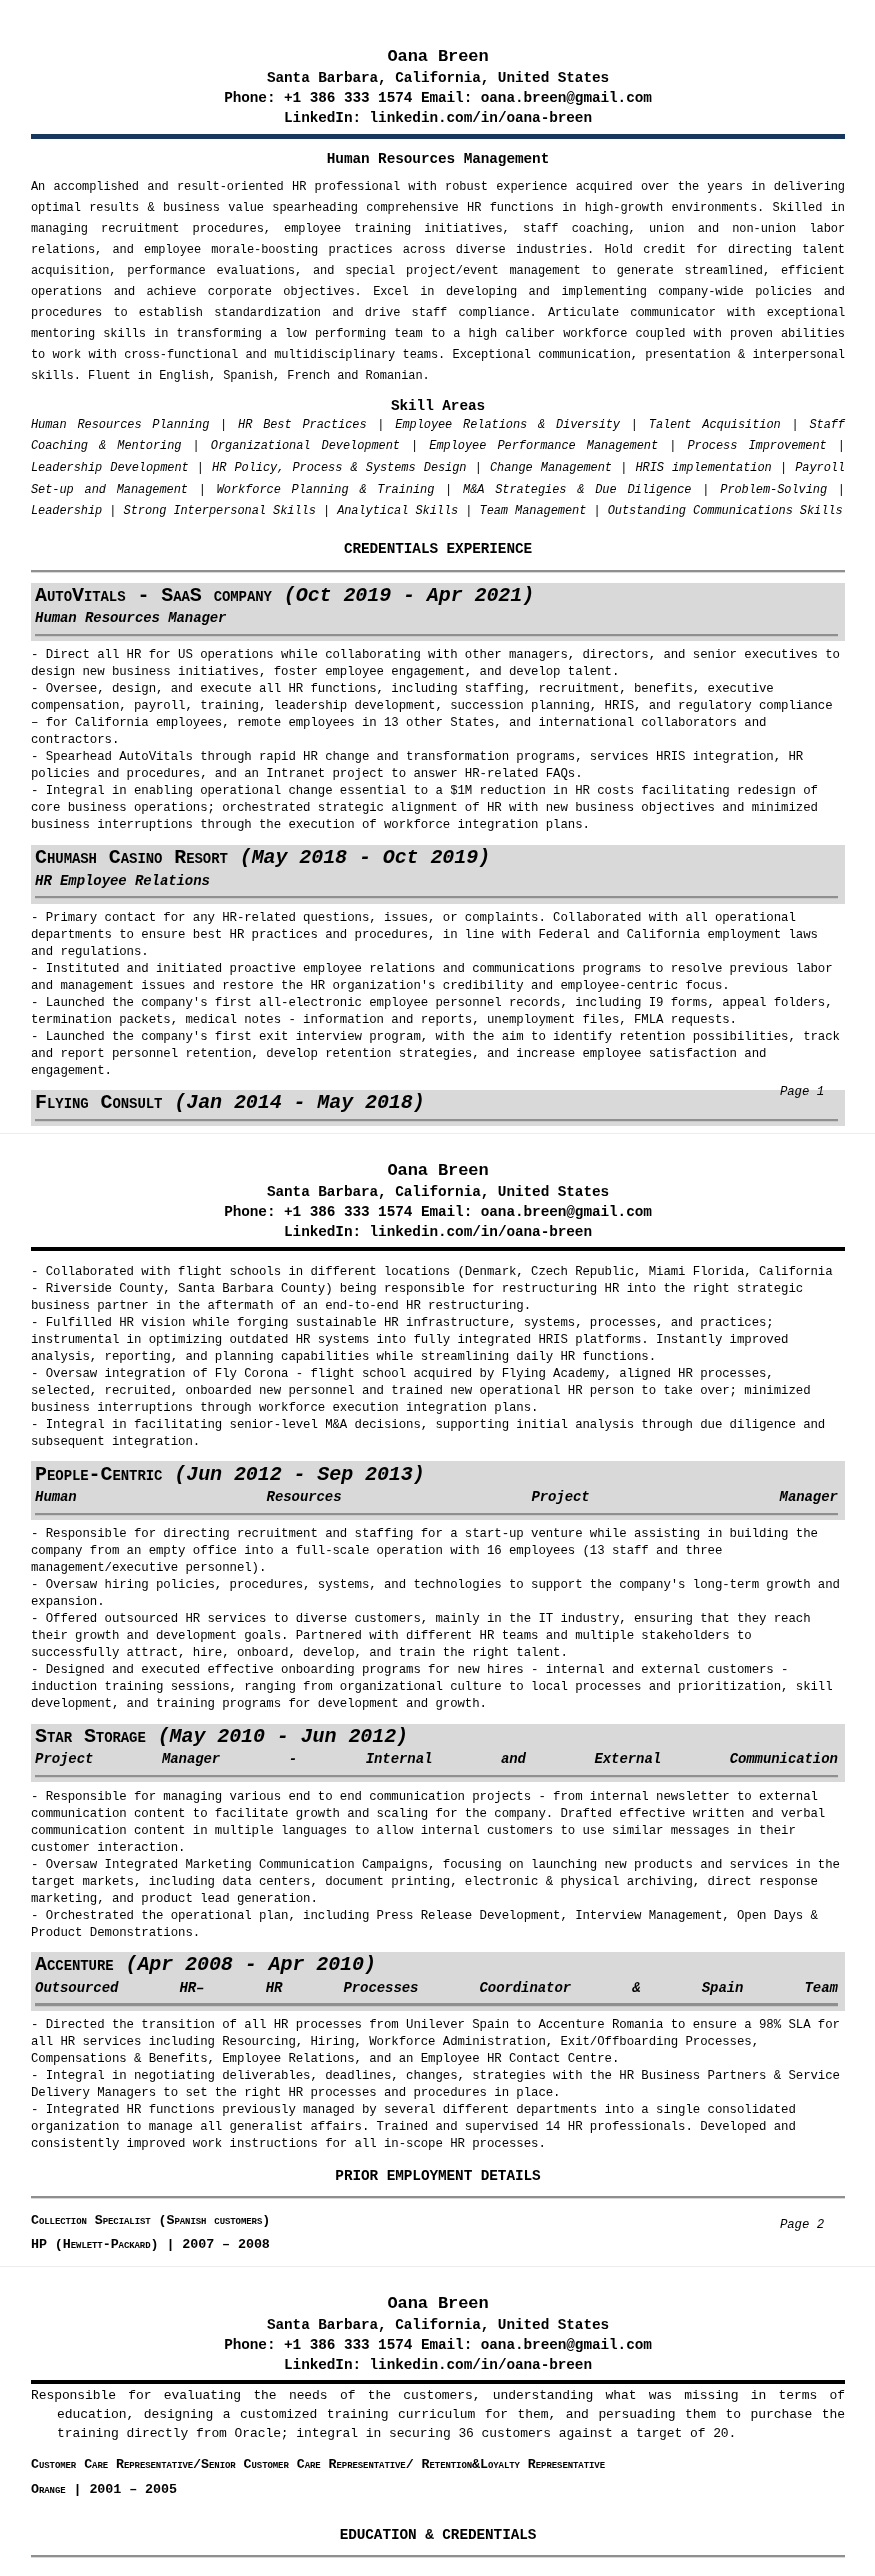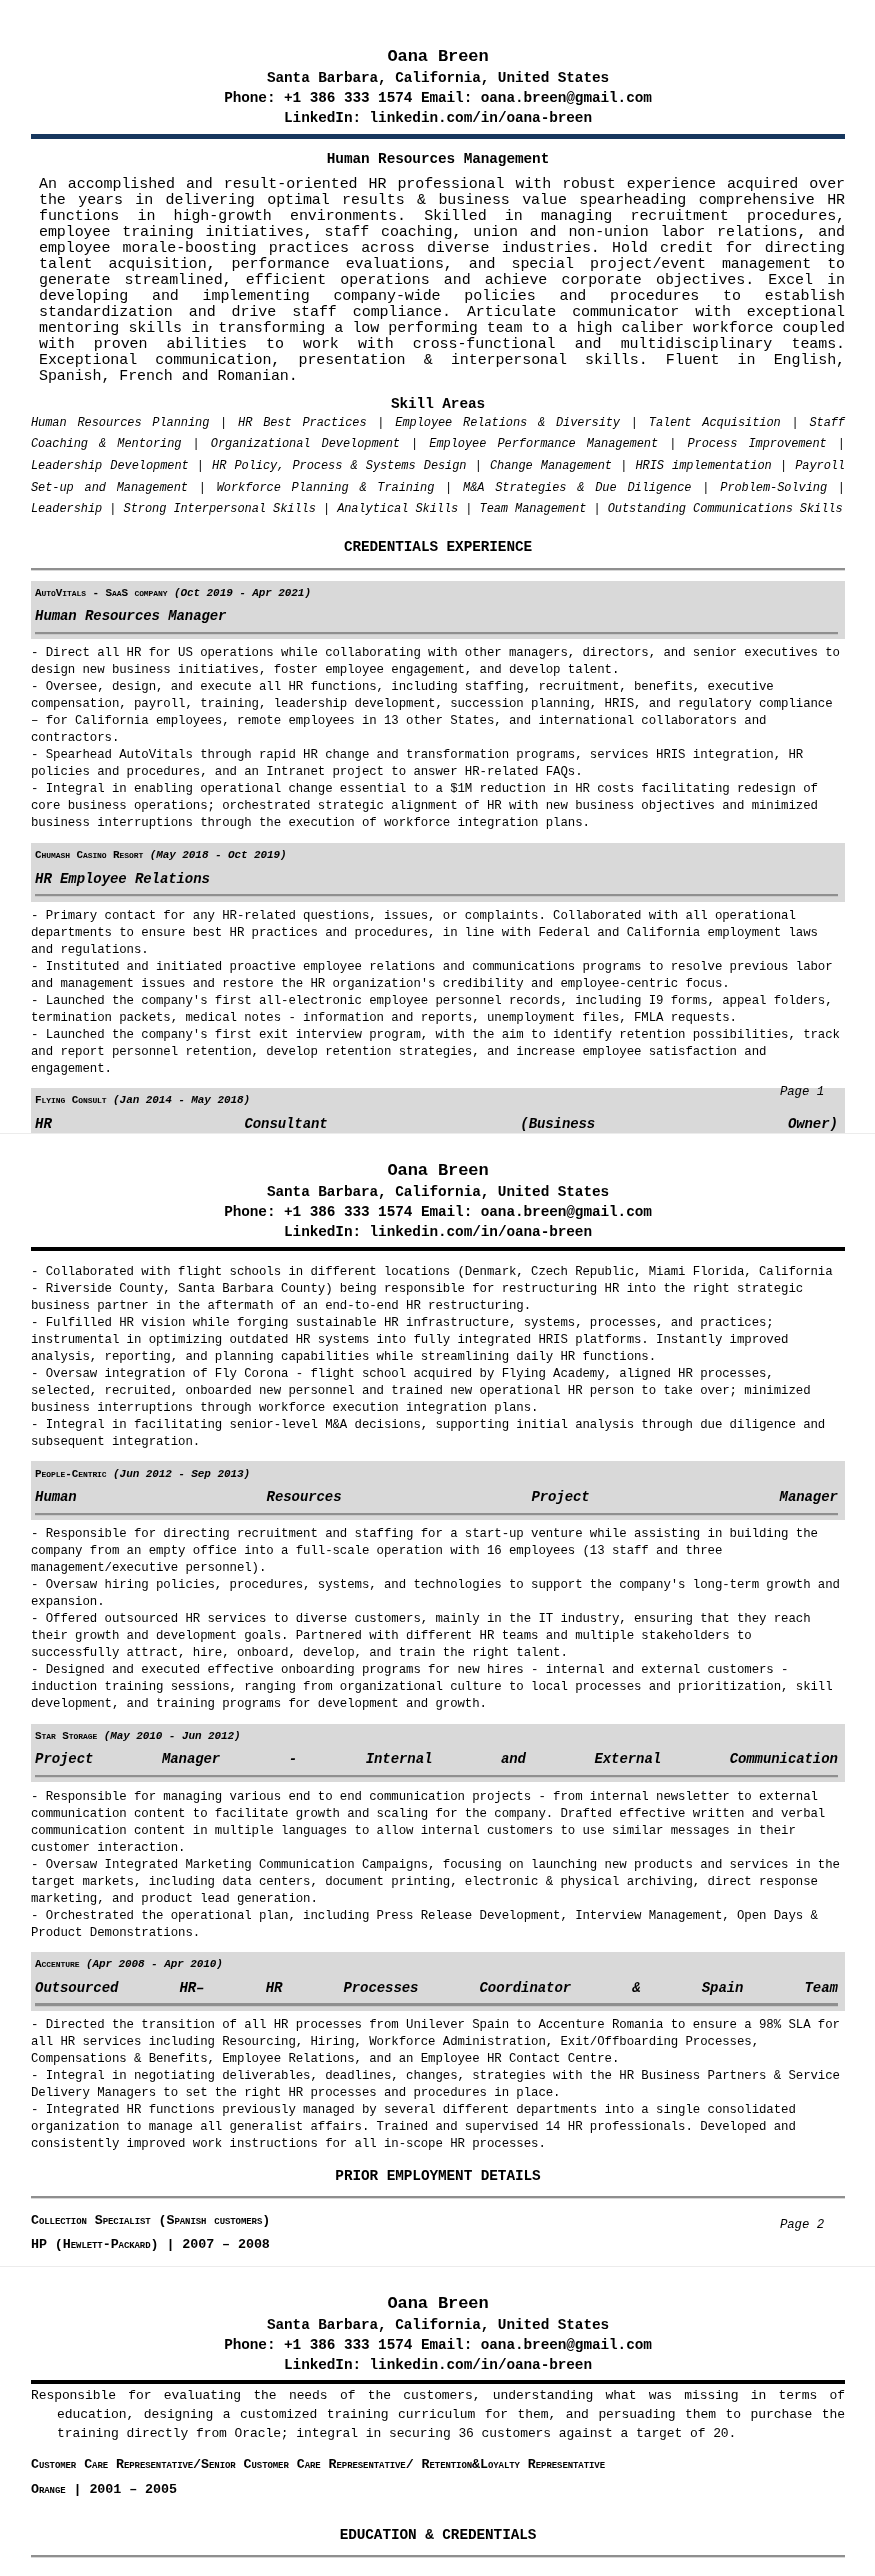--- a/index.html
+++ b/index.html
@@ -31,36 +31,36 @@
   .rule-navy { height: 4.6px; background: #17375E; margin-top: 6.2px; }
   .rule-black { height: 3.6px; background: #000000; margin-top: 5.2px; }
   .rule-gray {
     height: 2.1px; background: #8f8f8f;
     box-shadow: 0 1px 0 #d8d8d8;
   }
 
   .h-center { text-align: center; font-weight: bold; font-size: 14.4px; line-height: 16.5px; }
   .headline { margin-top: 12.4px; }
   .summary {
-    margin-top: 9.3px; font-size: 15px; line-height: 16px; text-align: justify; margin-left: 8px;
+    margin-top: 9.3px; font-size: 12px; line-height: 21px; text-align: justify;
   }
   .skills-title { margin-top: 11.3px; }
   .skills {
     margin-top: 0; font-style: italic; font-size: 12px; line-height: 21.6px; text-align: justify;
   }
   .exp-title { margin-top: 18.5px; }
   .exp-rule { margin-top: 12.4px; }
 
   
   .job-band {
     background: #D9D9D9;
     margin-top: 10.3px;
     padding: 4.1px 7.2px 5.2px 4.1px;
   }
-  .job-company { font-size: 11px; line-height: 17.5px; font-weight: bold; }
+  .job-company { font-size: 20px; line-height: 17.5px; font-weight: bold; }
   .job-company .sc { font-variant: small-caps; }
   .job-company .dates { font-style: italic; }
   .job-title {
     font-size: 14px; line-height: 15.5px; font-weight: bold; font-style: italic;
     margin-top: 7.2px;
   }
   .job-title.justify { text-align: justify; text-align-last: justify; }
   .job-rule {
     height: 2.1px; background: #8f8f8f; box-shadow: 0 1px 0 #c9c9c9;
     margin-top: 7.2px;
@@ -145,21 +145,20 @@
           <div class="bullet">- Launched the company's first exit interview program, with the aim to identify retention possibilities, track and report personnel retention, develop retention strategies, and increase employee satisfaction and engagement.</div>
         </div>
     </div>
 
     <div>
       <div class="job-band">
         <div class="job-company">
           <span class="sc">Flying Consult</span>
           <span class="dates">(Jan 2014 - May 2018)</span>
         </div>
-        <div class="job-title justify">HR Consultant (Business Owner)</div>
         <div class="job-rule"></div>
       </div>
     </div>
 
     <div class="page-footer">Page 1</div>
   </div>
 
   <div class="page page-2">
     <div class="contact">
       <div class="name">Oana Breen</div>

